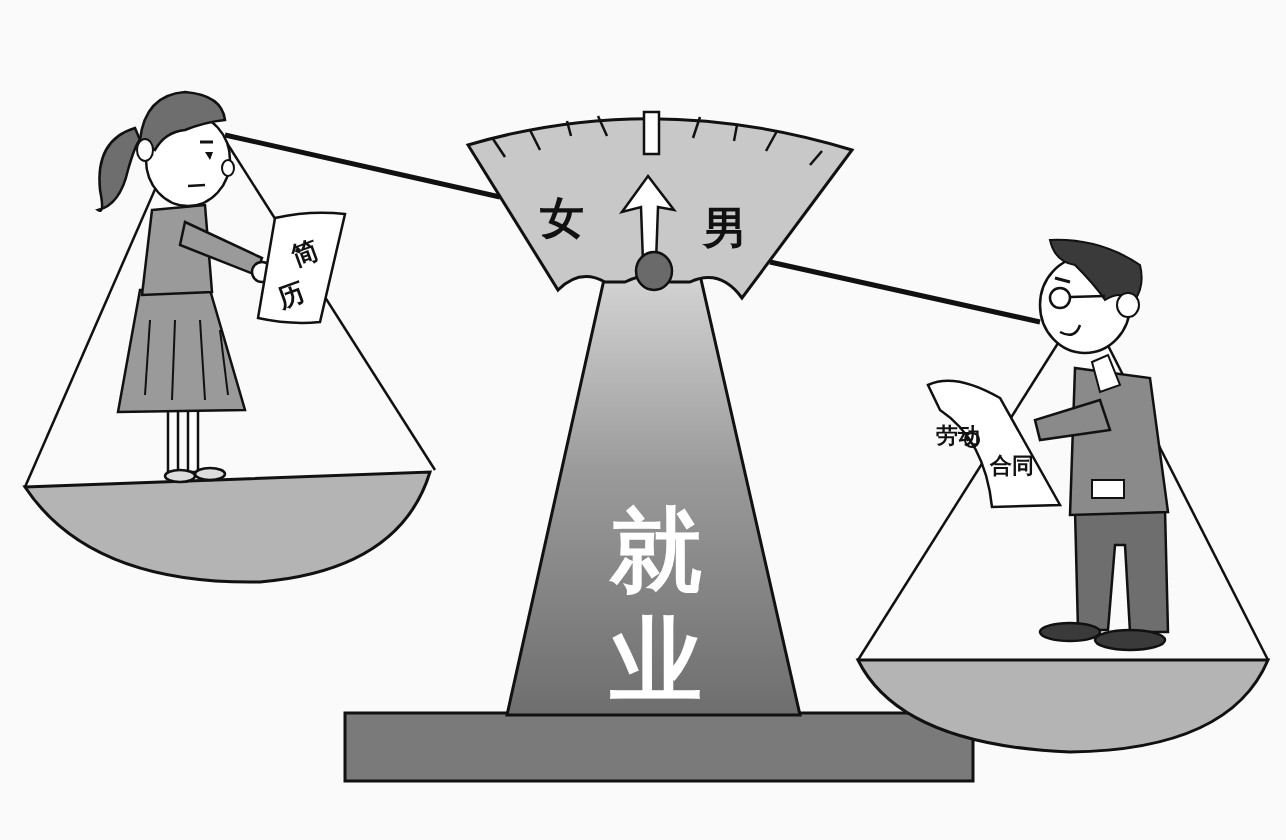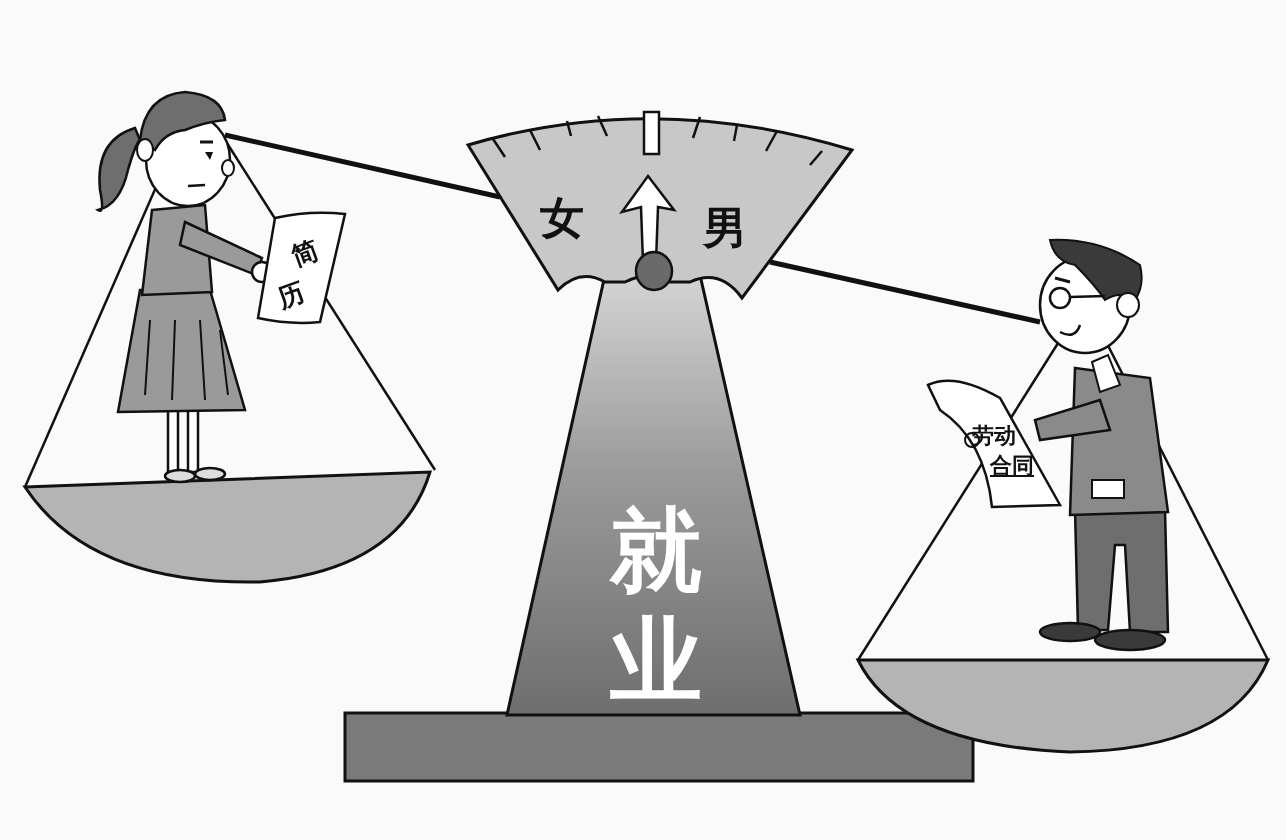--- a/index.html
+++ b/index.html
@@ -113,14 +113,14 @@
 
 <div class="lbl gauge-lbl" style="left:540px;top:196px;">女</div>
 <div class="lbl gauge-lbl" style="left:703px;top:206px;">男</div>
 
 <div class="lbl job-lbl" style="left:596px;top:505px;">就</div>
 <div class="lbl job-lbl" style="left:596px;top:615px;">业</div>
 
 <div class="lbl doc-lbl" style="left:292px;top:240px;transform:rotate(-20deg);">简</div>
 <div class="lbl doc-lbl" style="left:278px;top:282px;transform:rotate(-20deg);">历</div>
 
-<div class="lbl doc-lbl" style="left:972px;top:425px;font-size:22px;text-align:right;">劳动</div>
-<div class="lbl doc-lbl" style="left:990px;top:455px;font-size:22px;text-decoration:underline;">合同</div>
+<div class="lbl doc-lbl" style="left:936px;top:425px;font-size:22px;text-align:right;">劳动</div>
+<div class="lbl doc-lbl" style="left:990px;top:455px;font-size:22px;">合同</div>
 
 </body></html>

